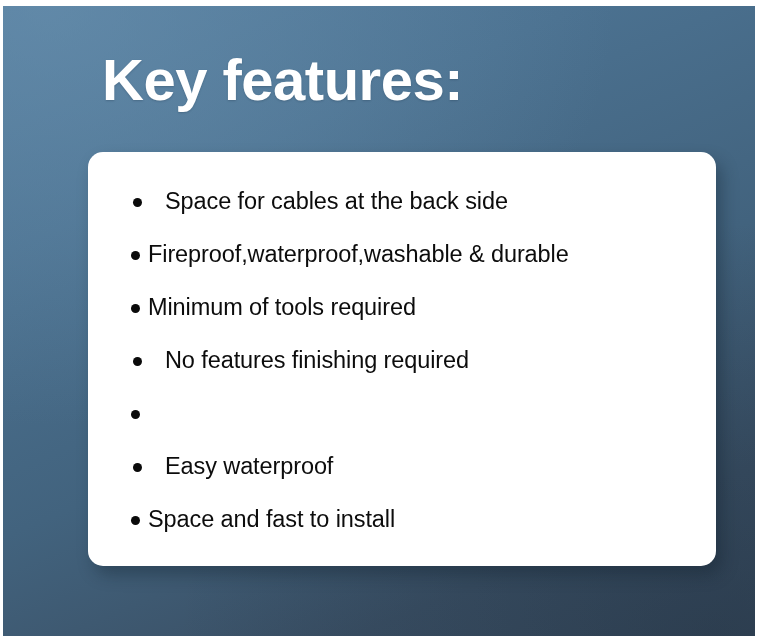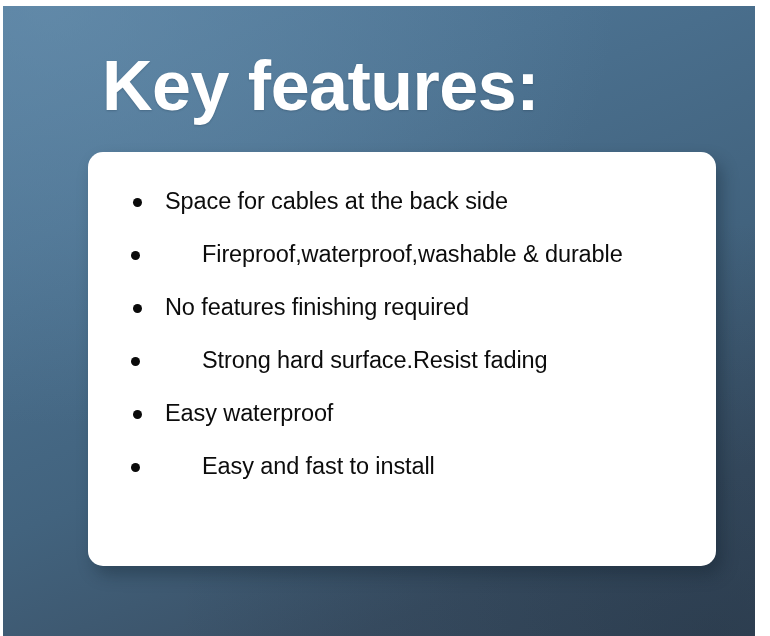--- a/index.html
+++ b/index.html
@@ -32,21 +32,21 @@
     position: absolute;
     inset: 0;
     background: radial-gradient(120% 110% at 95% 100%, rgba(20,35,50,0.30) 0%, rgba(20,35,50,0) 60%);
     pointer-events: none;
   }
 
   #title {
     position: absolute;
     left: 102px;
     top: 50px;
-    font-size: 70px;
+    font-size: 58px;
     font-weight: bold;
     color: #ffffff;
     letter-spacing: -0.5px;
     line-height: 1.05;
     white-space: nowrap;
     text-shadow: 0 1px 2px rgba(25,45,62,0.25);
   }
 
   #features-card {
     position: absolute;
@@ -61,21 +61,21 @@
   }
 
   #features-list {
     list-style: none;
     margin: 0;
     padding: 23px 0 0 0;
   }
   #features-list li {
     position: relative;
     height: 53px;
-    padding-left: 114px;
+    padding-left: 60px;
     display: flex;
     align-items: center;
     font-size: 23.5px;
     color: #0c0c0c;
     letter-spacing: -0.1px;
     white-space: nowrap;
   }
   #features-list li .bullet-dot {
     position: absolute;
     left: 43px;
@@ -109,37 +109,40 @@
       <li class="indented">
         <span class="bullet-dot"></span>
         <span>Space for cables at the back side</span>
       </li>
 
       <li>
         <span class="bullet-dot"></span>
         <span>Fireproof,waterproof,washable &amp; durable</span>
       </li>
 
+      <li>
+        <span class="bullet-dot"></span>
+        <span>Minimum of tools required</span>
+      </li>
 
       <li class="indented">
         <span class="bullet-dot"></span>
         <span>No features finishing required</span>
       </li>
 
       <li>
         <span class="bullet-dot"></span>
-        <span>Strong hard surface.Resist fading</span>
       </li>
 
       <li class="indented">
         <span class="bullet-dot"></span>
         <span>Easy waterproof</span>
       </li>
 
       <li>
         <span class="bullet-dot"></span>
-        <span>Easy and fast to install</span>
+        <span>Space and fast to install</span>
       </li>
 
     </ul>
   </div>
 
 </div>
 
 </body></html>

